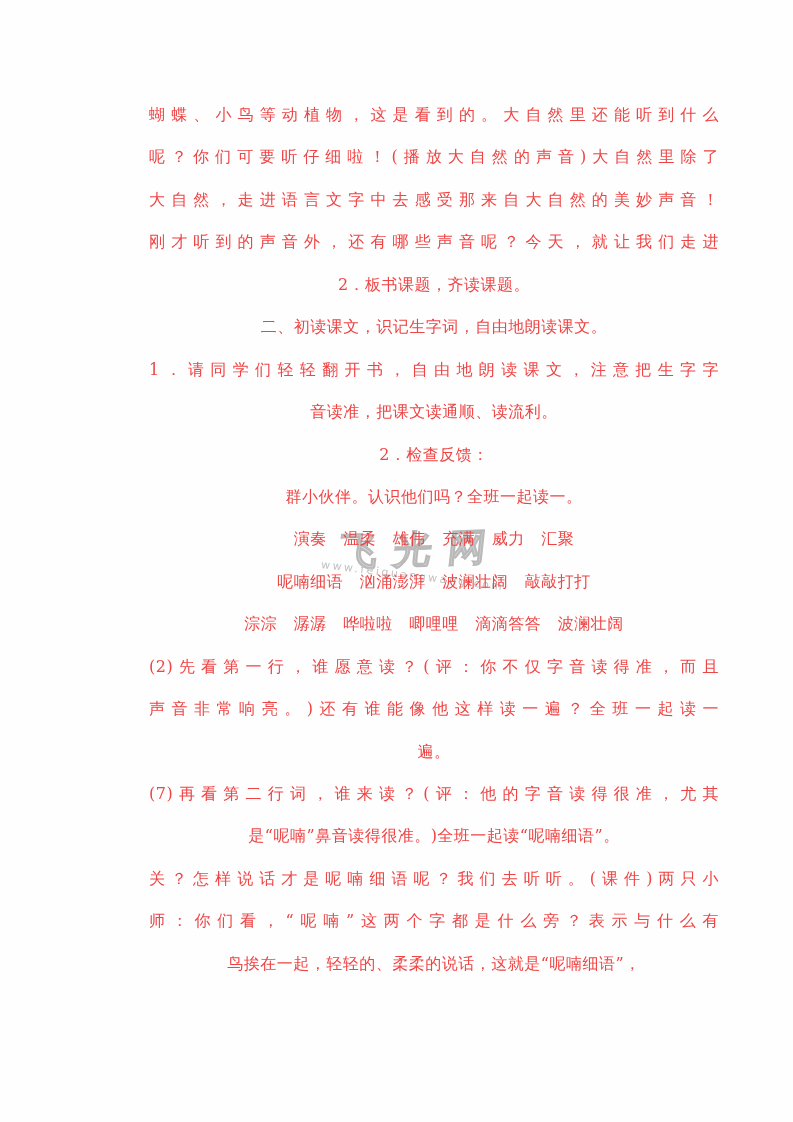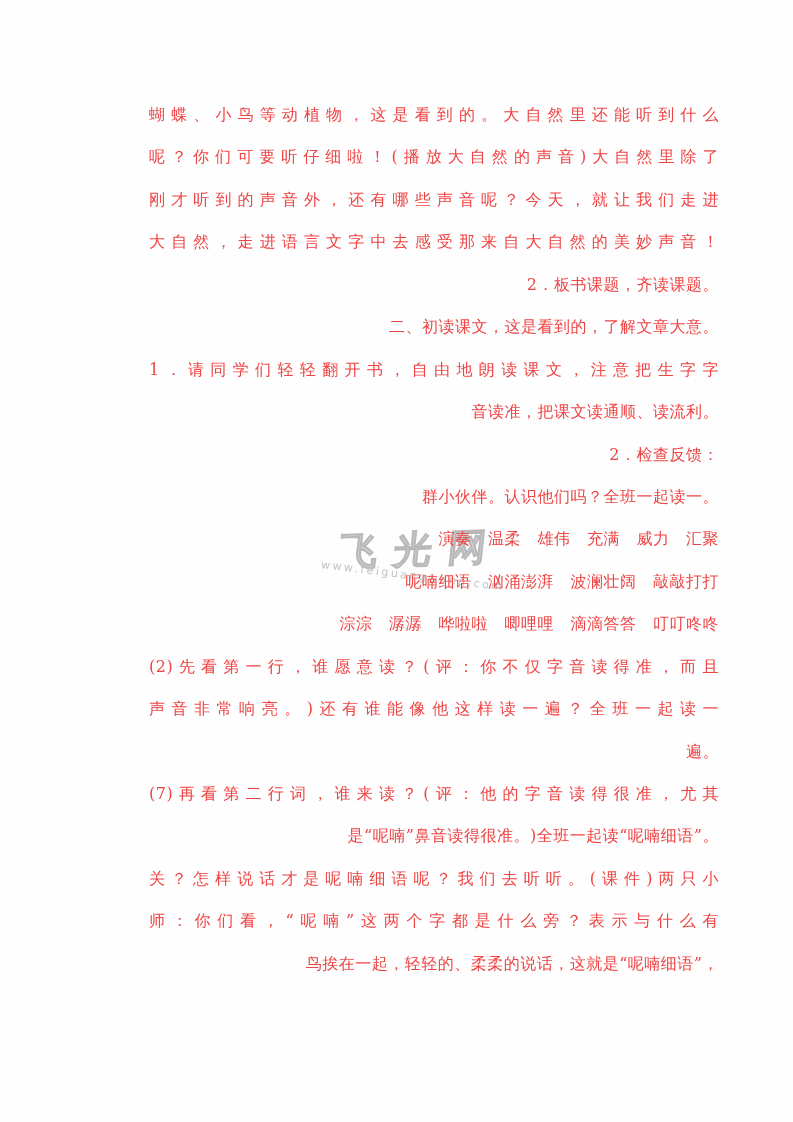--- a/index.html
+++ b/index.html
@@ -17,21 +17,21 @@
     top: 94px;
     width: 570px;
     z-index: 2;
     color: #ef4444;
     font-size: 16px;
     margin-left: 36px;
   }
   .line {
     height: 42.45px;
     line-height: 42.45px;
-    text-align: right;
+    text-align: center;
     letter-spacing: 0.5px;
   }
   .line.justify {
     text-align: justify;
     text-align-last: justify;
   }
   .watermark {
     position: absolute;
     left: 340px;
     top: 524px;
@@ -67,31 +67,31 @@
 <div class="page">
 
   <div class="watermark">
     <div class="wm-title">飞光网</div>
     <div class="wm-url">www.feiguangwang.com</div>
   </div>
 
   <div class="doc">
       <div class="line justify">蝴蝶、小鸟等动植物，这是看到的。大自然里还能听到什么</div>
       <div class="line justify">呢？你们可要听仔细啦！(播放大自然的声音)大自然里除了</div>
+      <div class="line justify">大自然，走进语言文字中去感受那来自大自然的美妙声音！</div>
       <div class="line justify">刚才听到的声音外，还有哪些声音呢？今天，就让我们走进</div>
-      <div class="line justify">大自然，走进语言文字中去感受那来自大自然的美妙声音！</div>
       <div class="line">2．板书课题，齐读课题。</div>
-      <div class="line">二、初读课文，这是看到的，了解文章大意。</div>
+      <div class="line">二、初读课文，识记生字词，自由地朗读课文。</div>
       <div class="line justify">1．请同学们轻轻翻开书，自由地朗读课文，注意把生字字</div>
       <div class="line">音读准，把课文读通顺、读流利。</div>
       <div class="line">2．检查反馈：</div>
       <div class="line">群小伙伴。认识他们吗？全班一起读一。</div>
       <div class="line">演奏　温柔　雄伟　充满　威力　汇聚</div>
       <div class="line">呢喃细语　汹涌澎湃　波澜壮阔　敲敲打打</div>
-      <div class="line">淙淙　潺潺　哗啦啦　唧哩哩　滴滴答答　叮叮咚咚</div>
+      <div class="line">淙淙　潺潺　哗啦啦　唧哩哩　滴滴答答　波澜壮阔</div>
       <div class="line justify">(2)先看第一行，谁愿意读？(评：你不仅字音读得准，而且</div>
       <div class="line justify">声音非常响亮。)还有谁能像他这样读一遍？全班一起读一</div>
       <div class="line">遍。</div>
       <div class="line justify">(7)再看第二行词，谁来读？(评：他的字音读得很准，尤其</div>
       <div class="line">是“呢喃”鼻音读得很准。)全班一起读“呢喃细语”。</div>
       <div class="line justify">关？怎样说话才是呢喃细语呢？我们去听听。(课件)两只小</div>
       <div class="line justify">师：你们看，“呢喃”这两个字都是什么旁？表示与什么有</div>
       <div class="line">鸟挨在一起，轻轻的、柔柔的说话，这就是“呢喃细语”，</div>
     </div>
 

